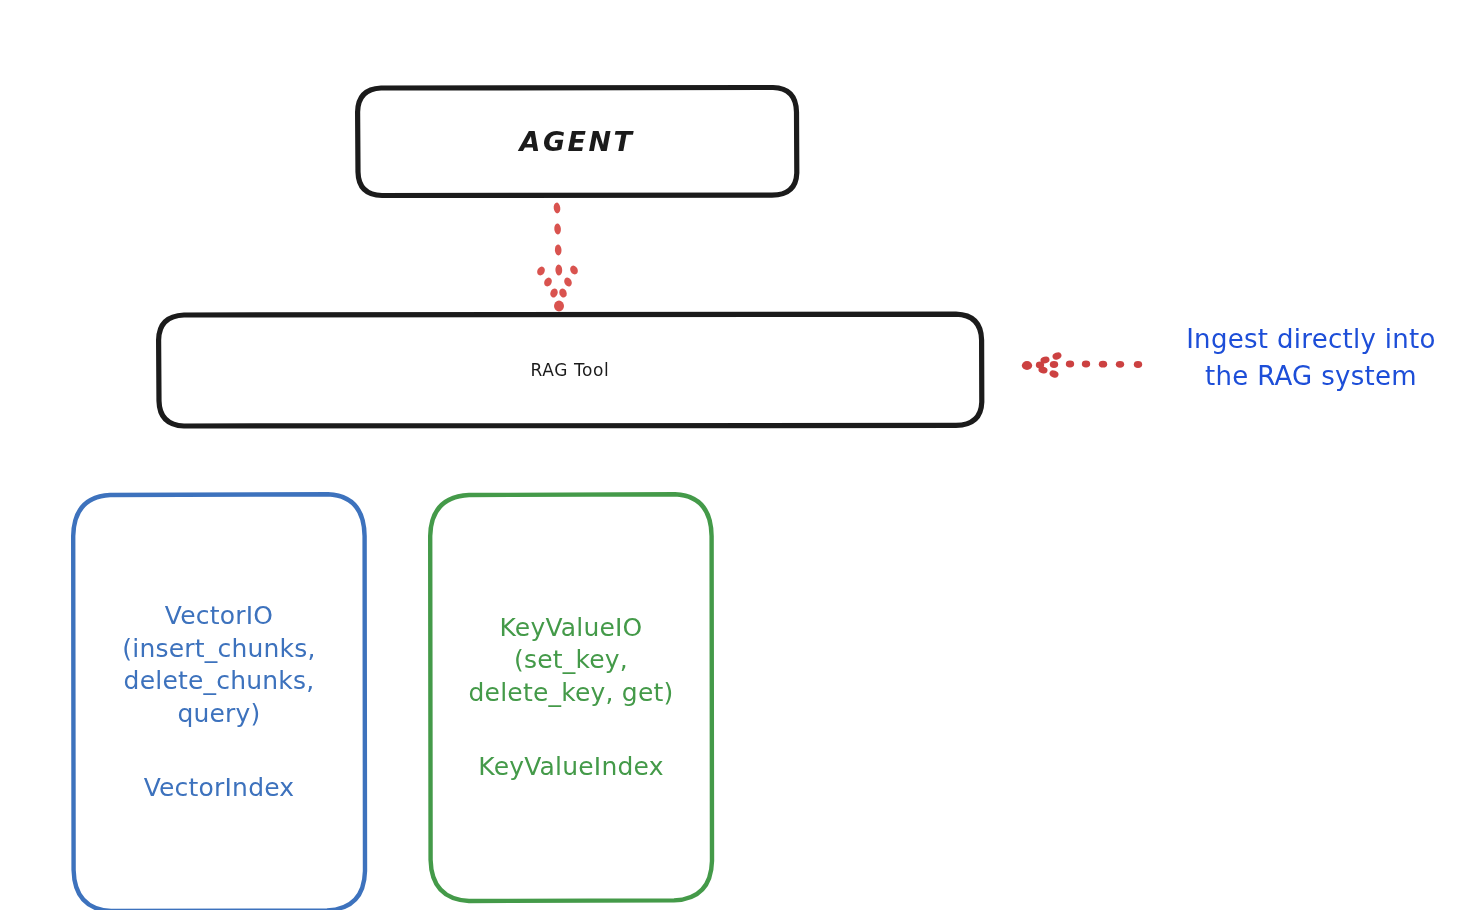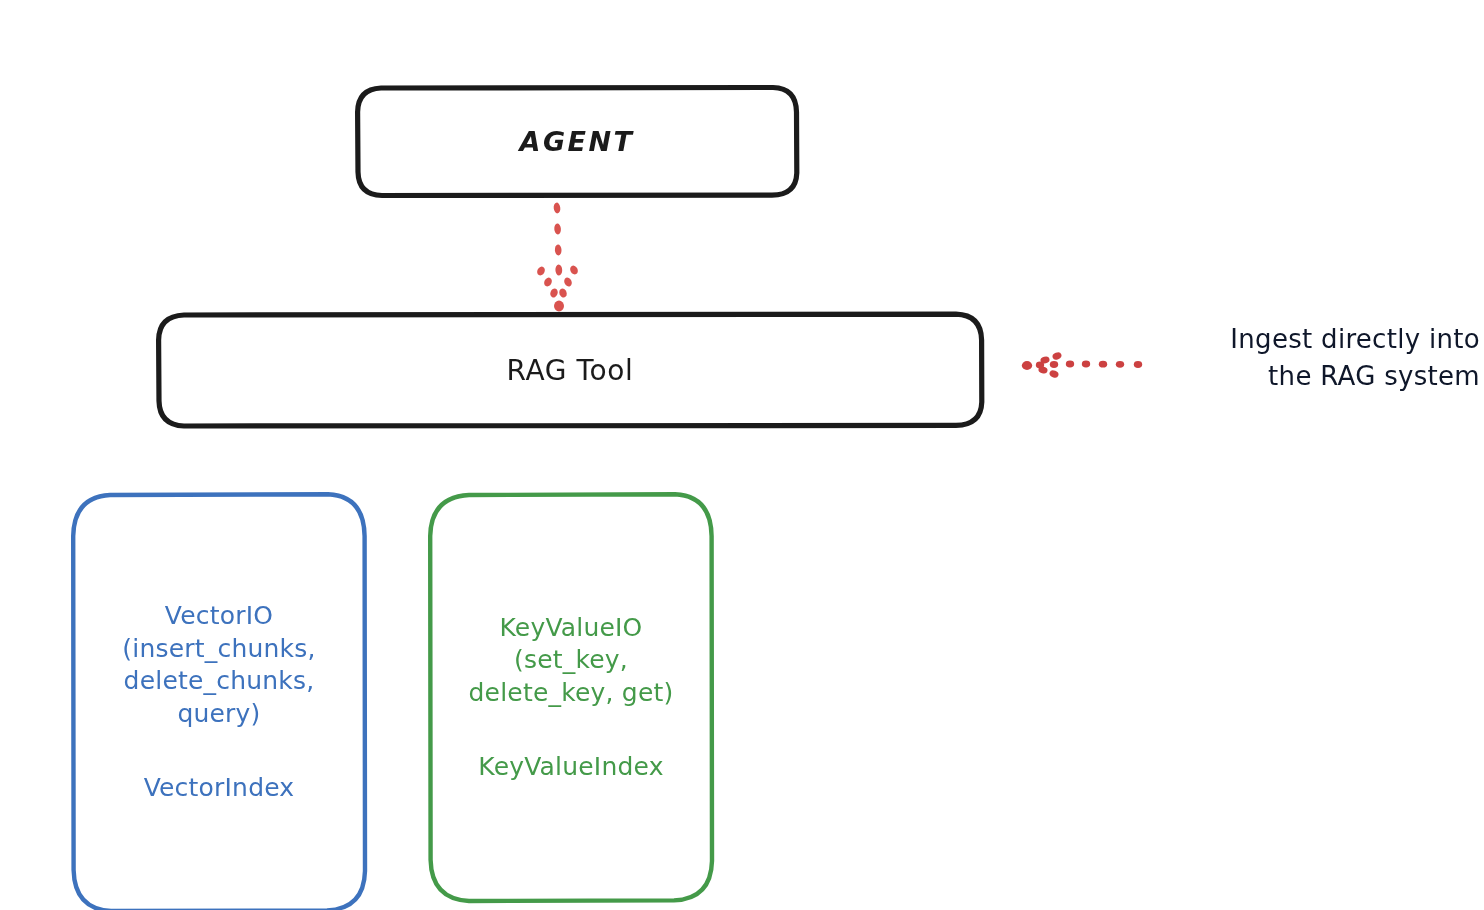--- a/index.html
+++ b/index.html
@@ -64,21 +64,21 @@
   }
 
   #ragtool-node {
     left: 156px;
     top: 268px;
     width: 828px;
     height: 116px;
   }
   #ragtool-label {
     font-family: "DejaVu Sans", sans-serif;
-    font-size: 28px;
+    font-size: 17px;
     font-weight: 400;
     letter-spacing: 0.6px;
     color: #1b1b1b;
   }
 
   
   .leaf .content {
     gap: 0px;
   }
   .leaf .title-block {
@@ -140,27 +140,27 @@
     height: 46px;
     overflow: visible;
   }
 
   
   #ingest-annotation {
     position: absolute;
     left: 1142px;
     top: 277px;
     width: 338px;
-    color: #0f172a;
+    color: #1d4ed8;
     font-size: 26px;
     line-height: 1.42;
     font-weight: 500;
     white-space: pre-line;
     letter-spacing: 0.3px;
-    text-align: right;
+    text-align: center;
   }
 </style>
 </head>
 <body>
 
 <div id="canvas">
 
   <div class="node" id="agent-node">
     <svg class="frame" viewBox="0 0 444 113" preserveAspectRatio="none">
       <path d="M 26 3 L 418 2.5 Q 441 3 441.5 27 L 441.8 88 Q 441 110 417 110.2 L 27 110.5 Q 3.5 110 3 87 L 2.6 27 Q 3 4 26 3 Z" fill="#ffffff" stroke="#1b1b1b" stroke-width="5.2" stroke-linecap="round" stroke-linejoin="round"></path>

